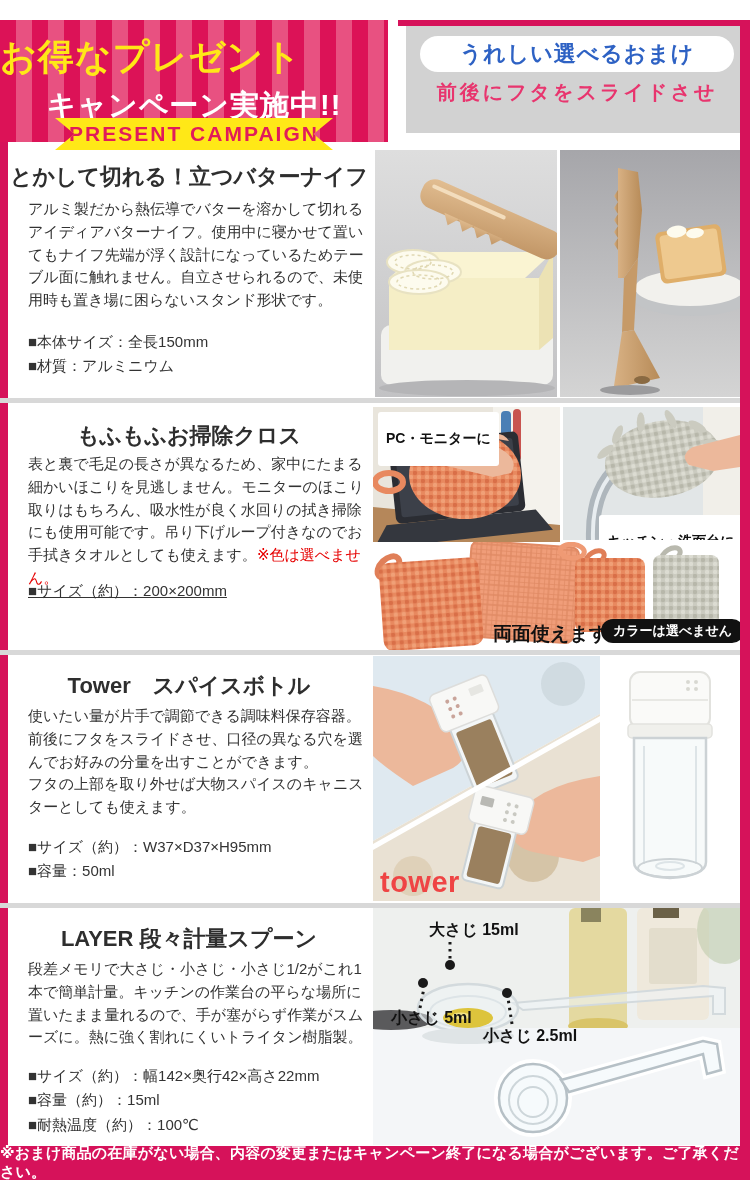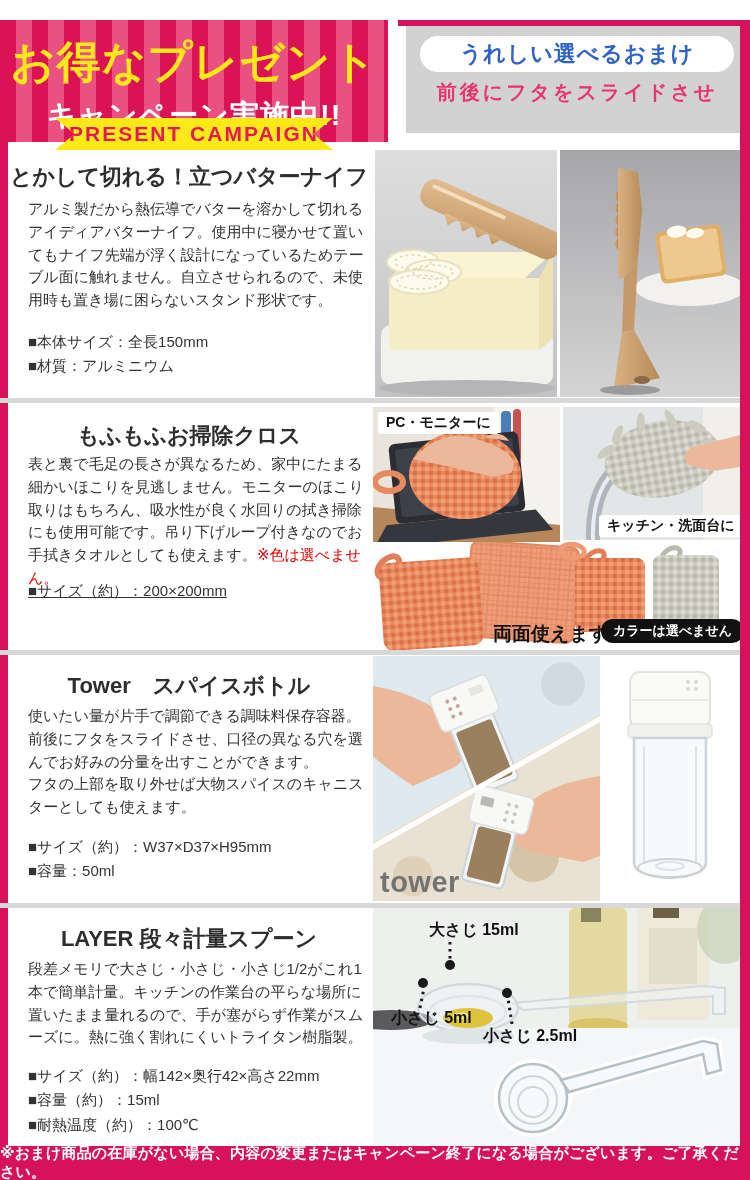--- a/index.html
+++ b/index.html
@@ -3,21 +3,21 @@
 <meta charset="utf-8">
 <style>
   html,body{margin:0;padding:0;}
   body{font-family:"Liberation Sans","DejaVu Sans",sans-serif;background:#fff;}
   .page{position:relative;width:750px;height:1180px;background:#fff;overflow:hidden;margin:0 auto;}
   .abs{position:absolute;}
 
   
   .banner{left:0;top:20px;width:388px;height:122px;
     background:repeating-linear-gradient(90deg,#dc1257 0 16px,#e85181 16px 32px);}
-  .banner-l1{width:100%;text-align:center;margin-top:13px;font-size:44px;font-weight:bold;color:#ffe817;letter-spacing:1px;}
+  .banner-l1{width:100%;text-align:left;margin-top:13px;font-size:36px;font-weight:bold;color:#ffe817;letter-spacing:1px;}
   .banner-l2{width:100%;text-align:center;margin-top:4px;font-size:29px;font-weight:bold;color:#ffffff;letter-spacing:1px;}
   .ribbon{position:absolute;left:50%;top:98px;transform:translateX(-50%);width:278px;height:32px;
     background:#ffe817;clip-path:polygon(0 0,100% 0,93% 50%,100% 100%,0 100%,7% 50%);
     display:flex;align-items:center;justify-content:center;
     color:#e11b5b;font-size:21px;font-weight:bold;letter-spacing:2px;}
   .hdr-topline{left:398px;top:20px;width:352px;height:6px;background:#d6125a;}
   .offer-box{left:398px;top:26px;width:342px;height:107px;background:#d2d2d2;margin-left:8px;}
   .offer-pill{margin:10px auto 7px auto;width:314px;height:36px;background:#fff;border-radius:20px;
     display:flex;align-items:center;justify-content:center;
     color:#2e62c4;font-size:22px;font-weight:bold;letter-spacing:1px;}
@@ -31,25 +31,25 @@
   .divider{left:0;width:740px;height:5px;background:#d8d8d8;}
 
   
   .sec{left:0;width:750px;}
   .sec-title{left:8px;width:362px;text-align:center;font-size:22px;font-weight:bold;color:#2e2e2e;letter-spacing:0px;}
   .sec-desc{left:28px;width:342px;font-size:15px;line-height:1.52;color:#333;white-space:pre-line;}
   .sec-note{color:#e60000;}
   .sec-specs{left:28px;width:342px;font-size:15px;line-height:1.62;color:#333;}
   .media{overflow:hidden;}
   .photo{position:absolute;overflow:hidden;}
-  .tagbox{position:absolute;background:#fff;color:#111;font-size:14px;font-weight:bold;padding:2px 8px;border-radius:3px;white-space:nowrap;}
+  .tagbox{position:absolute;background:#fff;color:#111;font-size:14px;font-weight:bold;padding:18px 8px;border-radius:3px;white-space:nowrap;}
   .tagpill{position:absolute;background:#111;color:#fff;font-size:13px;font-weight:bold;padding:3px 12px;border-radius:14px;white-space:nowrap;}
   .tagplain{position:absolute;color:#111;font-size:19px;font-weight:bold;white-space:nowrap;}
   .taglabel{position:absolute;color:#111;font-size:16px;font-weight:bold;white-space:nowrap;}
-  .brand{position:absolute;color:#737373;font-size:29px;font-weight:bold;letter-spacing:0.5px;}
+  .brand{position:absolute;color:#ef4444;font-size:29px;font-weight:bold;letter-spacing:0.5px;}
 
   
   .footer{left:0;top:1146px;width:750px;height:34px;background:#d6125a;
     display:flex;align-items:center;justify-content:center;
     color:#fff;font-size:15px;font-weight:bold;letter-spacing:0.2px;}
 </style>
 </head>
 <body>
 
 <div class="page">

